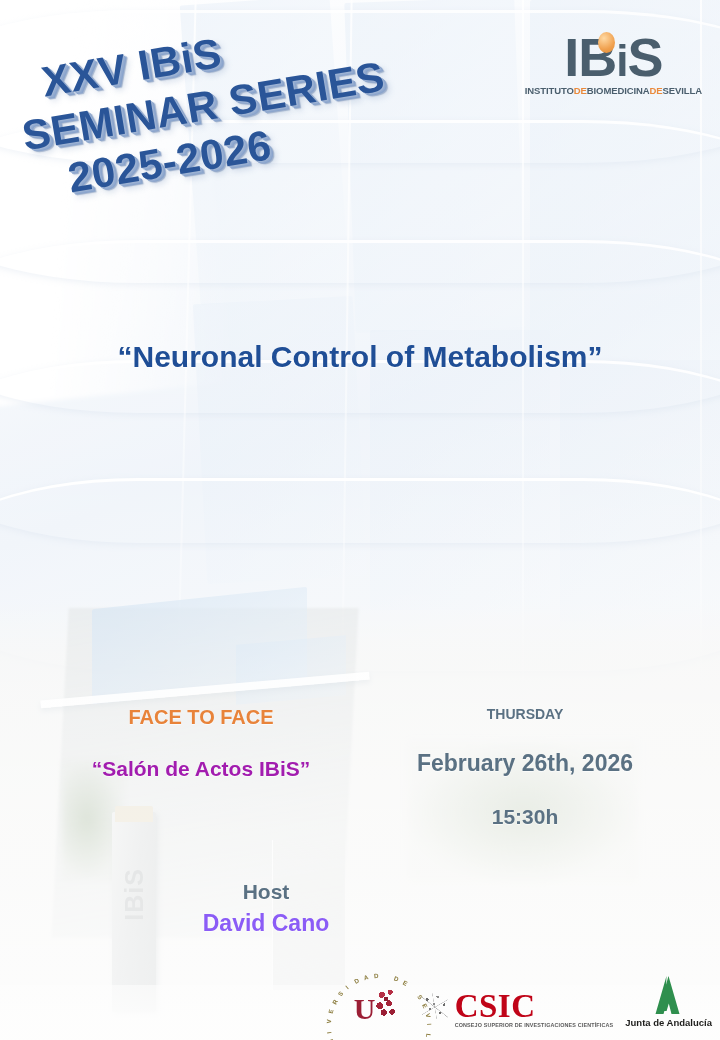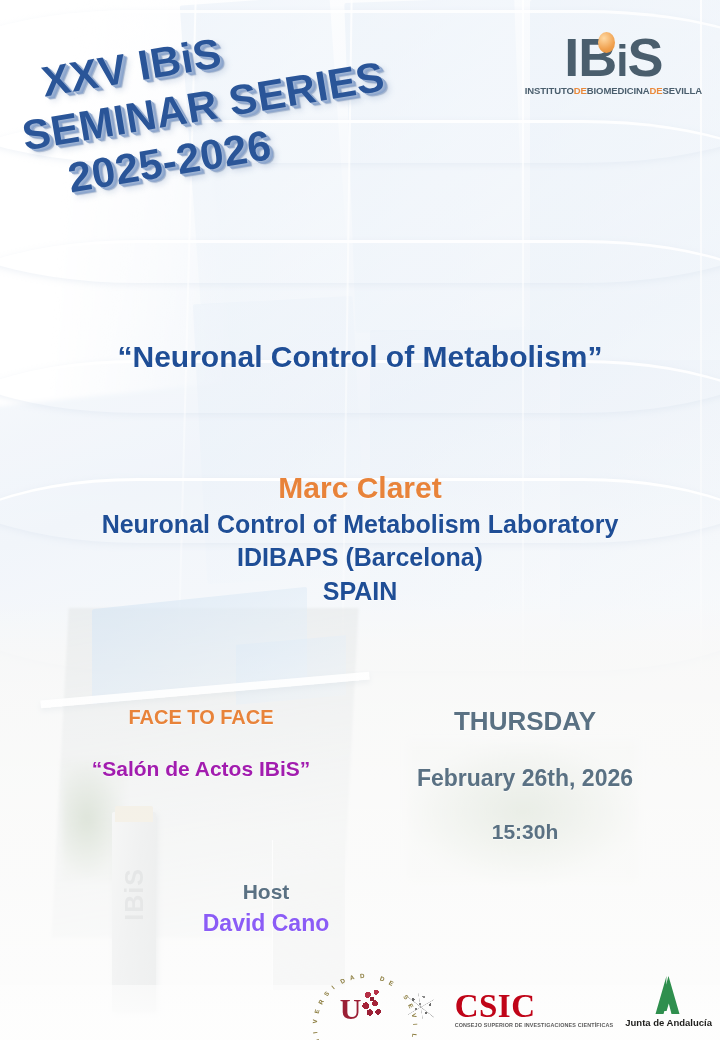--- a/index.html
+++ b/index.html
@@ -271,21 +271,21 @@
     text-shadow: 0 1px 1px rgba(255,255,255,0.7);
   }
   .date-col {
     position: absolute;
     left: 360px; top: 706px;
     width: 330px;
     text-align: center;
     color: #5a7183;
     text-shadow: 0 1px 1px rgba(255,255,255,0.7);
   }
-  .date-day { font-size: 26px; font-weight: 700; }
+  .date-day { font-size: 14px; font-weight: 700; }
   .date-full { margin-top: 28px; font-size: 23px; font-weight: 700; }
   .date-time { margin-top: 28px; font-size: 21px; font-weight: 700; }
 
   
   .host-block {
     position: absolute;
     left: 156px; top: 880px;
     width: 220px;
     text-align: center;
   }
@@ -335,21 +335,21 @@
     width: 26px; height: 34px;
     background:
       radial-gradient(circle at 30% 20%, #b52f45 0 3px, transparent 3px),
       radial-gradient(circle at 62% 12%, #b52f45 0 2.6px, transparent 2.6px),
       radial-gradient(circle at 22% 52%, #a52338 0 3.4px, transparent 3.4px),
       radial-gradient(circle at 58% 45%, #a52338 0 3px, transparent 3px),
       radial-gradient(circle at 38% 72%, #9b1f35 0 3.2px, transparent 3.2px),
       radial-gradient(circle at 70% 70%, #9b1f35 0 2.8px, transparent 2.8px),
       radial-gradient(circle at 46% 32%, #8e1c30 0 2.4px, transparent 2.4px);
   }
-  .logo-csic { display:flex; align-items:flex-end; gap:21px;margin-top:40px; }
+  .logo-csic { display:flex; align-items:flex-end; gap:7px;margin-top:40px; }
   .logo-csic .net {
     width: 26px; height: 26px; margin-bottom: 9px;
     background:
       radial-gradient(circle at 20% 25%, #6b6b6b 0 1.4px, transparent 1.4px),
       radial-gradient(circle at 60% 15%, #8a8a8a 0 1.2px, transparent 1.2px),
       radial-gradient(circle at 85% 45%, #6b6b6b 0 1.3px, transparent 1.3px),
       radial-gradient(circle at 30% 62%, #7a7a7a 0 1.3px, transparent 1.3px),
       radial-gradient(circle at 68% 78%, #6b6b6b 0 1.2px, transparent 1.2px),
       radial-gradient(circle at 46% 42%, #8a8a8a 0 1.1px, transparent 1.1px),
       linear-gradient(38deg, transparent 46%, rgba(120,120,120,.6) 47%, transparent 49%),
@@ -429,26 +429,20 @@
     </div>
 
     <div class="series-title">
       <div class="l1">XXV IBiS</div>
       <div class="l2">SEMINAR SERIES</div>
       <div class="l3">2025-2026</div>
     </div>
 
     <div class="talk-title">“Neuronal Control of Metabolism”</div>
 
-    <div class="speaker-block">
-      <div class="speaker-name">Marc Claret</div>
-      <div class="speaker-lab">Neuronal Control of Metabolism Laboratory</div>
-      <div class="speaker-inst">IDIBAPS (Barcelona)</div>
-      <div class="speaker-country">SPAIN</div>
-    </div>
 
     <div class="venue-col">
       <div class="mode-label">FACE TO FACE</div>
       <div class="room-label">“Salón de Actos IBiS”</div>
     </div>
 
     <div class="date-col">
       <div class="date-day">THURSDAY</div>
       <div class="date-full">February 26th, 2026</div>
       <div class="date-time">15:30h</div>

